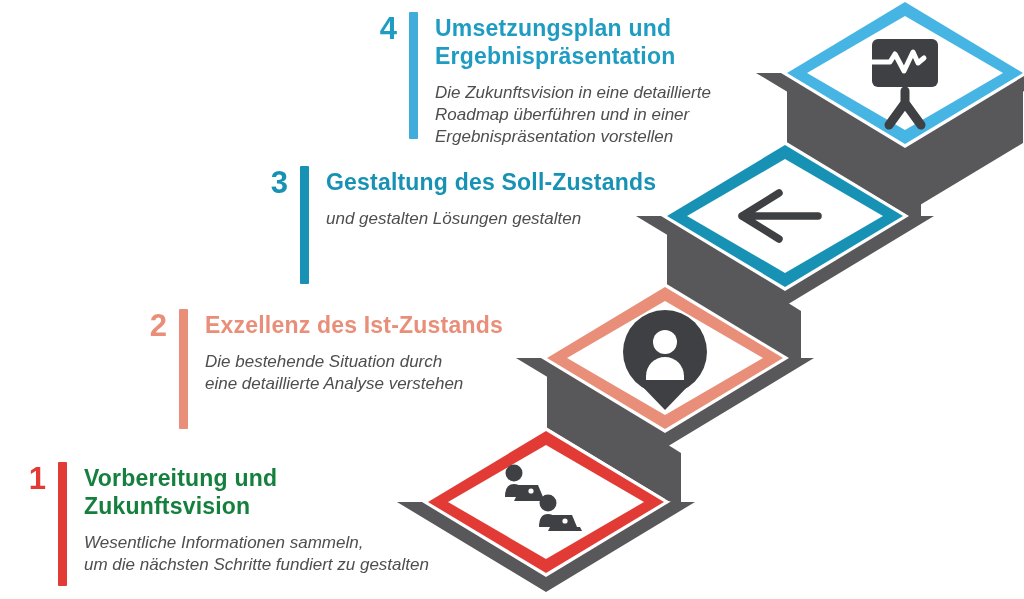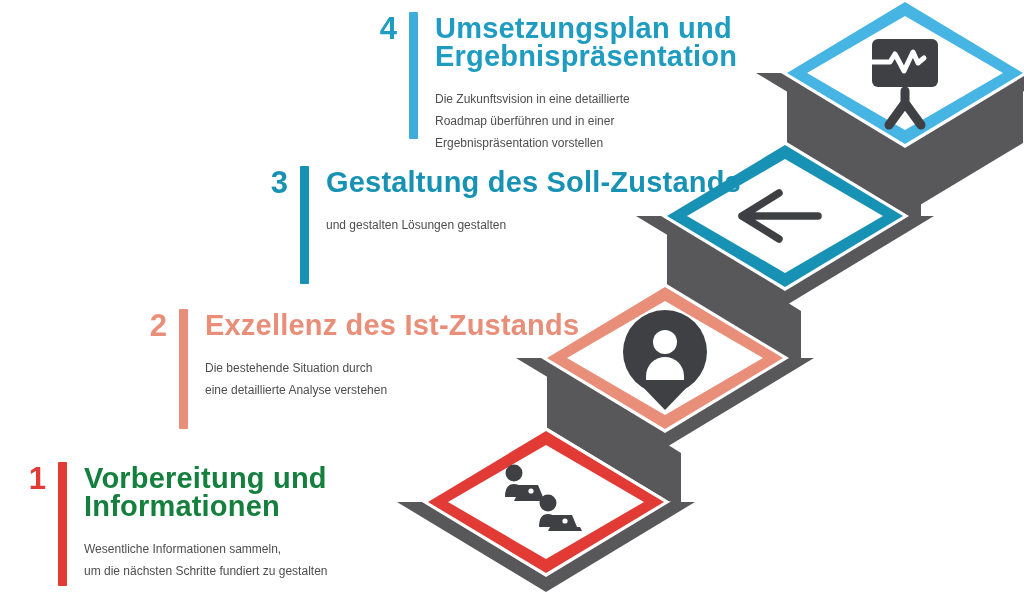--- a/index.html
+++ b/index.html
@@ -8,22 +8,22 @@
     background:#fff;font-family:"Liberation Sans",sans-serif;
   }
   #stairs-svg{position:absolute;left:0;top:0;}
   .step-block{position:absolute;display:flex;align-items:flex-start;}
   .step-number{
     width:34px;text-align:right;font-size:31px;font-weight:bold;
     line-height:34px;margin-right:12px;flex-shrink:0;
   }
   .step-bar{width:9px;height:122px;margin-right:17px;flex-shrink:0;border-radius:1px;}
   .step-text{padding-top:2px;}
-  .step-title{font-size:29px;font-weight:bold;line-height:28px;letter-spacing:.2px;}
-  .step-desc{margin-top:18px;font-size:12px;line-height:22px;color:#4E4E4E;}
+  .step-title{font-size:23px;font-weight:bold;line-height:28px;letter-spacing:.2px;}
+  .step-desc{margin-top:12px;font-size:17px;line-height:22px;color:#4E4E4E;font-style:italic;}
 </style>
 </head>
 <body>
 
 <div id="stage">
 
   <svg id="stairs-svg" width="1024" height="599" viewBox="0 0 1024 599">
 
     <g>
       <polygon points="787,73 905,144 905,214 787,143" fill="#58585A"></polygon>
@@ -133,21 +133,21 @@
       </div>
     </div>
   </div>
 
   <div class="step-block" style="left:12px;top:462px;">
     <div class="step-number" style="color: rgb(226, 59, 53);">1</div>
     <div class="step-bar" style="height: 124px; background-color: rgb(226, 59, 53);"></div>
     <div class="step-text">
       <div class="step-title" style="color: #15803d;">
         <div>Vorbereitung und</div>
-        <div>Informationen</div>
+        <div>Zukunftsvision</div>
       </div>
       <div class="step-desc">
         <div>Wesentliche Informationen sammeln,</div>
         <div>um die nächsten Schritte fundiert zu gestalten</div>
       </div>
     </div>
   </div>
 
 </div>
 

